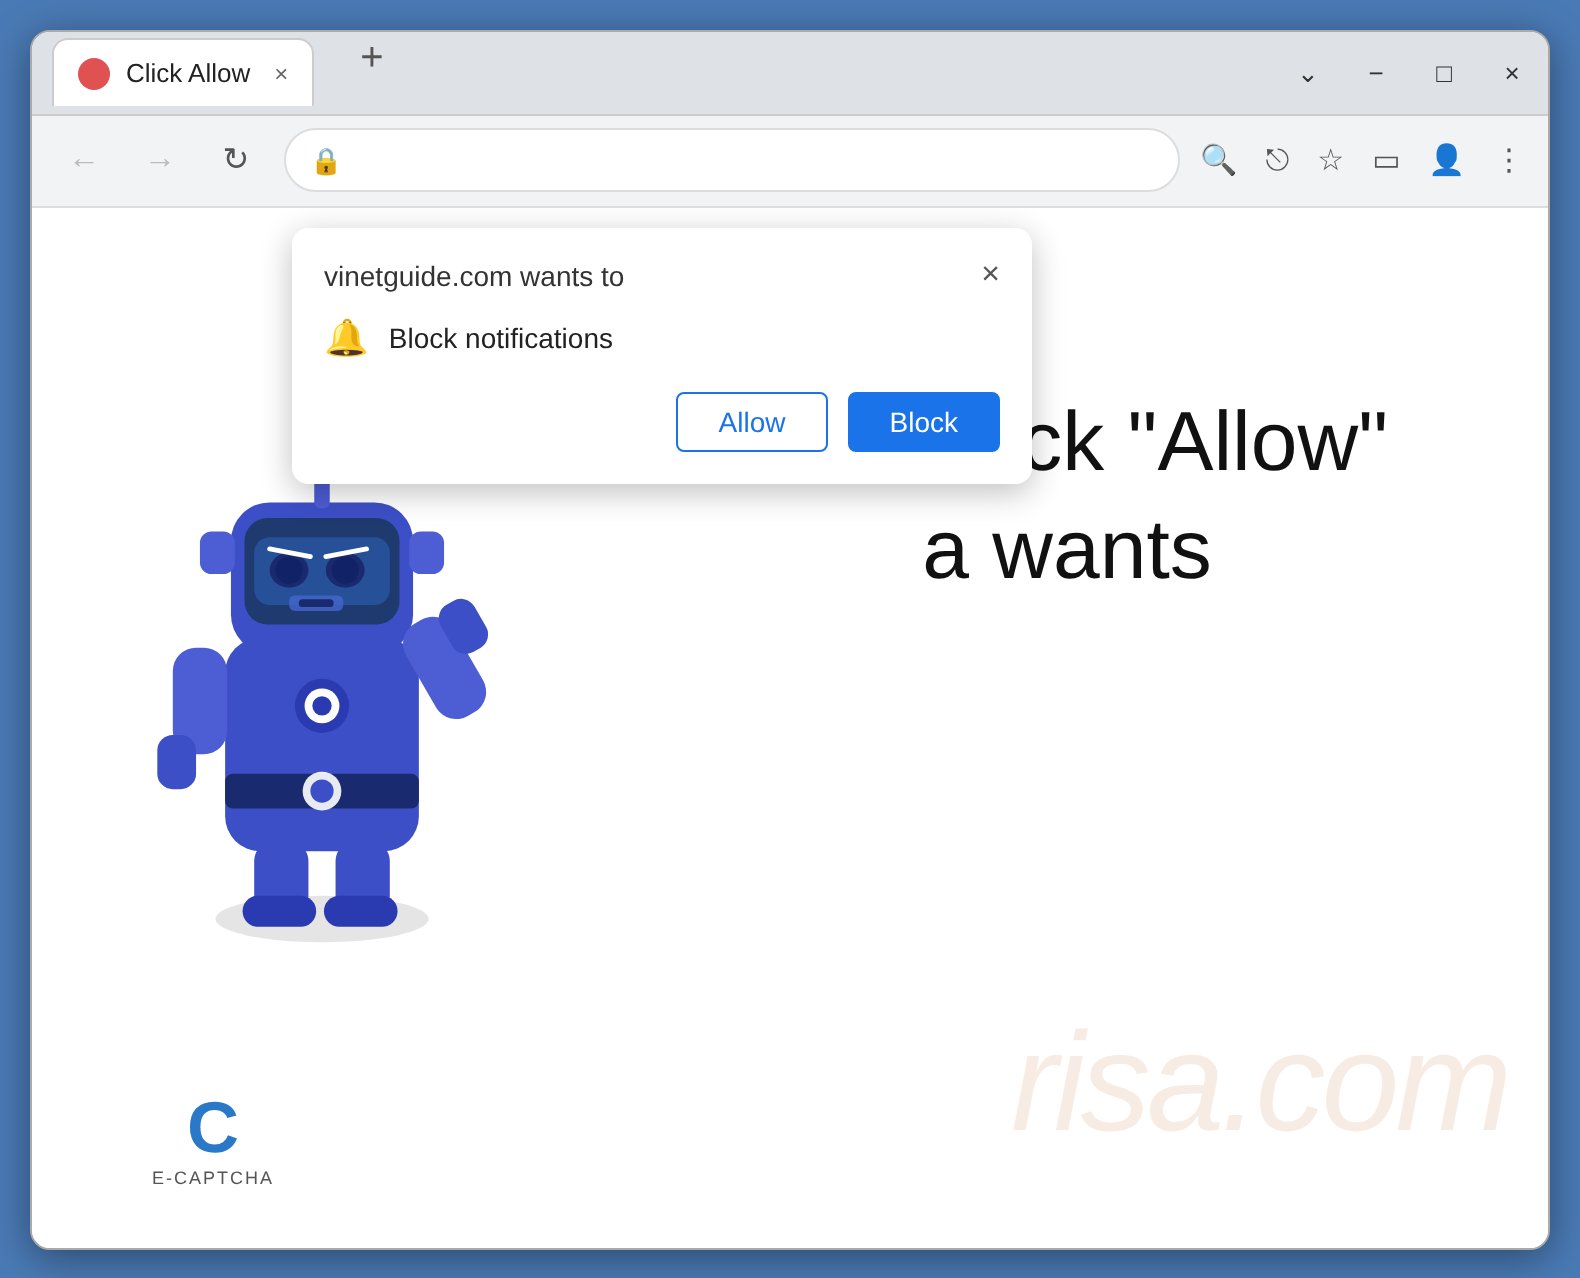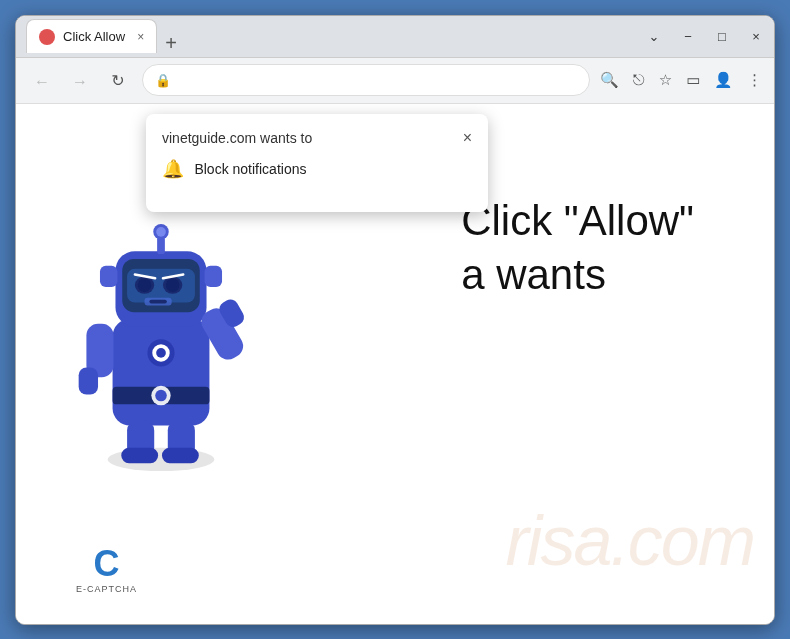--- a/index.html
+++ b/index.html
@@ -44,22 +44,22 @@
       height: 16px;
       display: flex;
       align-items: center;
       justify-content: center;
       cursor: pointer;
       color: #333;
       font-size: 13px;
     }
     .tab-area {
       display: flex;
-      align-items: flex-end;
-      gap: 8px;
+      align-items: flex-start;
+      gap: 23px;
     }
     .tab {
       background: #fff;
       border-radius: 8px 8px 0 0;
       height: 34px;
       display: flex;
       align-items: center;
       padding: 0 12px;
       gap: 8px;
       font-size: 13px;
@@ -199,21 +199,21 @@
     .captcha-label {
       font-size: 9px;
       letter-spacing: 1px;
       color: #555;
     }
     
     .notif-popup {
       position: absolute;
       top: 10px;
       left: 130px;
-      width: 342px;
+      width: 370px;
       background: #fff;
       border-radius: 8px;
       box-shadow: 0 4px 16px rgba(0,0,0,0.25);
       padding: 16px 16px 16px 16px;
       z-index: 100;
     }
     .notif-header {
       display: flex;
       justify-content: space-between;
       align-items: flex-start;
@@ -387,15 +387,19 @@
 
     <div class="notif-popup">
       <div class="notif-header">
         <span class="notif-title">vinetguide.com wants to</span>
         <button class="notif-close">×</button>
       </div>
       <div class="notif-row">
         <span class="bell-icon">🔔</span>
         <span class="notif-row-text">Block notifications</span>
       </div>
+      <div class="notif-buttons">
+        <button class="btn-allow">Allow</button>
+        <button class="btn-block">Block</button>
+      </div>
     </div>
   </div>
 </div>
 
 </body></html>

